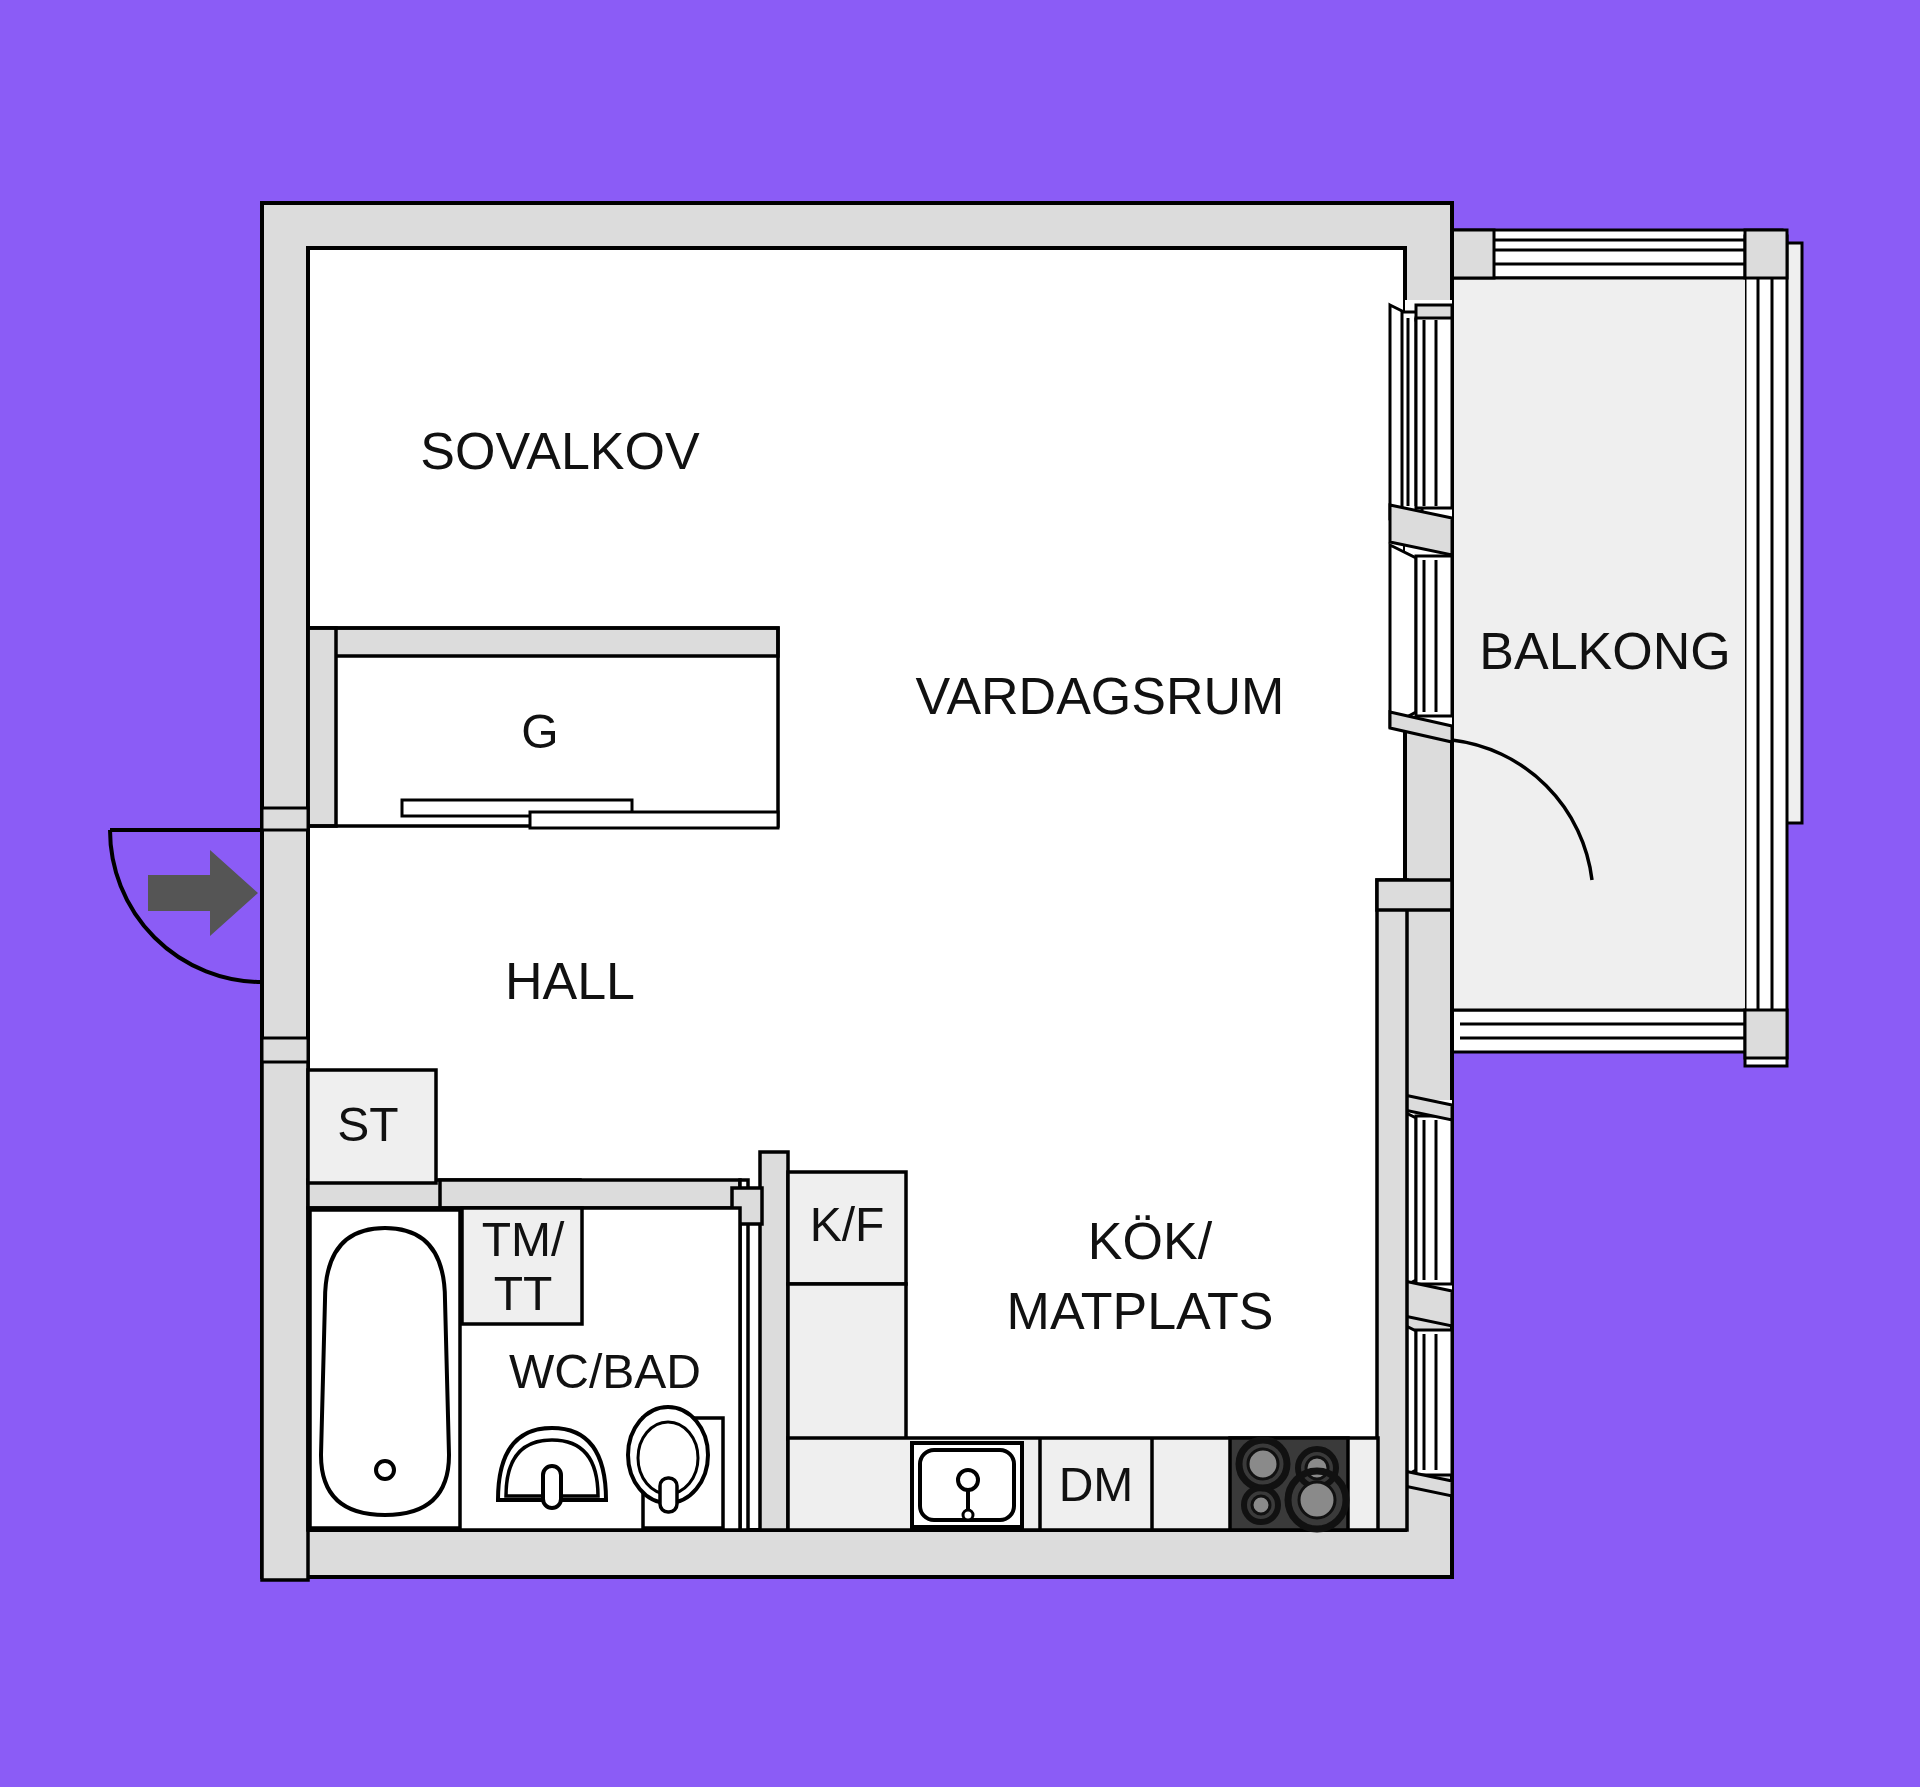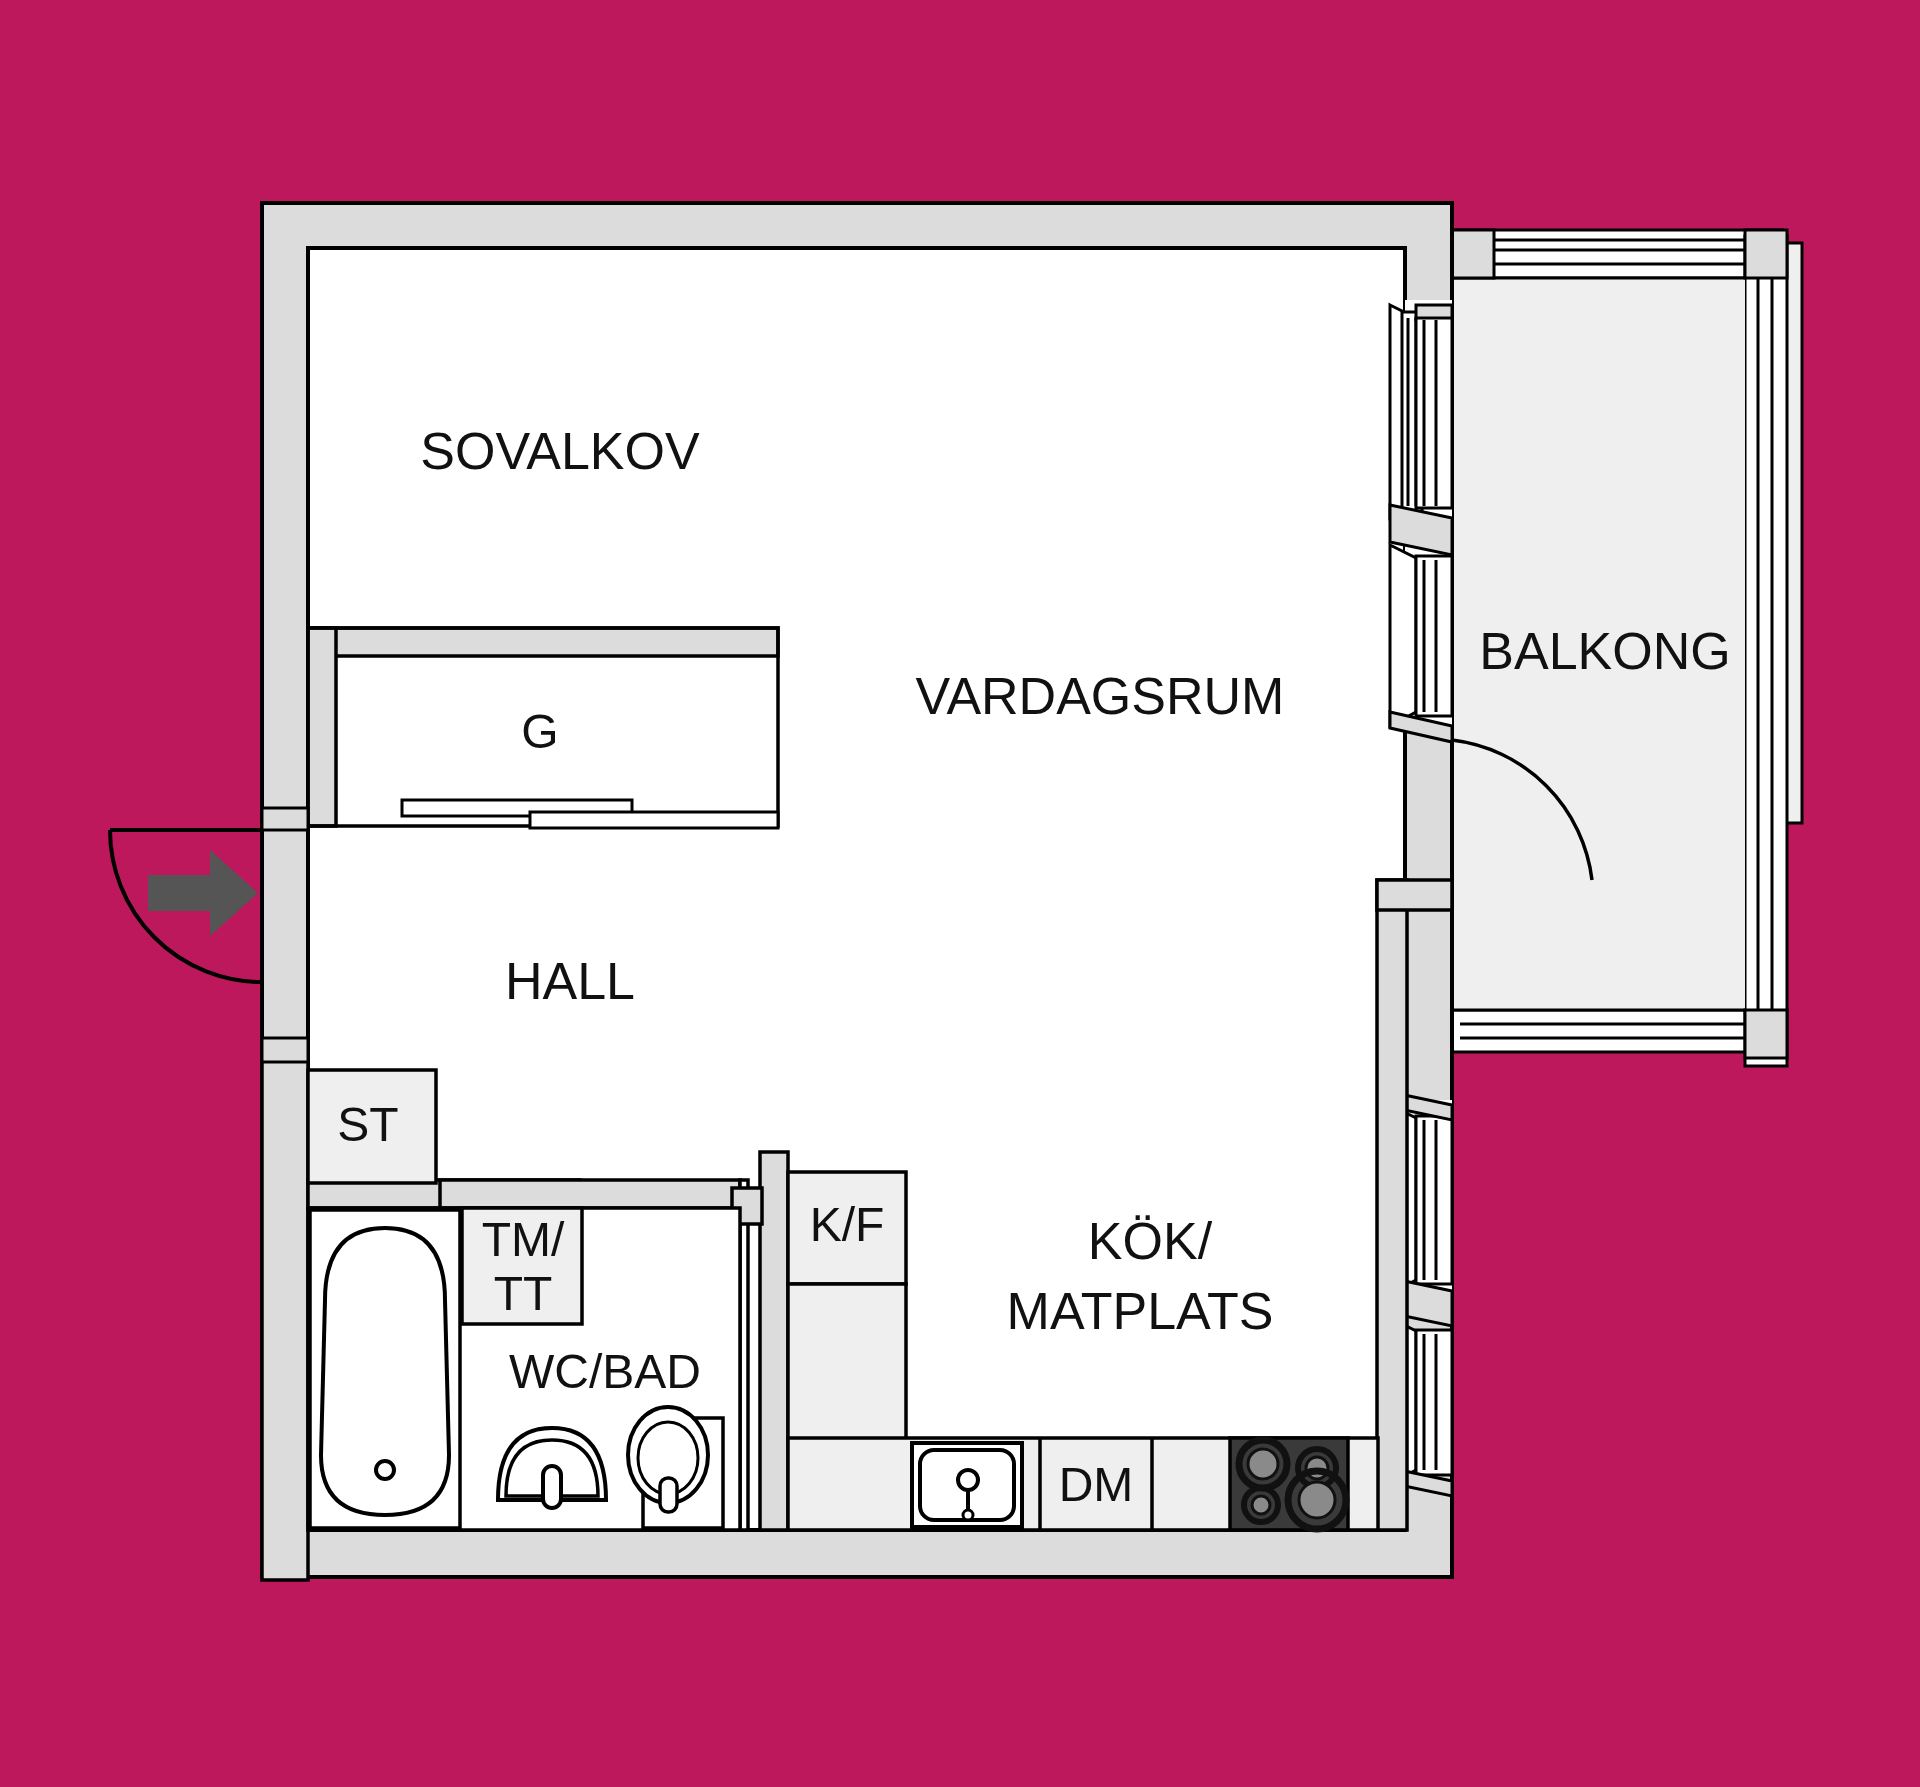--- a/index.html
+++ b/index.html
@@ -8,21 +8,21 @@
     background: #ffffff;
     width: 1920px;
     height: 1787px;
     overflow: hidden;
     font-family: "Liberation Sans", sans-serif;
   }
   #plan-wrap {
     position: relative;
     width: 1920px;
     height: 1787px;
-    background: #be185d;
+    background: #8b5cf6;
   }
   svg#floorplan {
     display: block;
     width: 1920px;
     height: 1787px;
   }
   .rm-label {
     font-family: "Liberation Sans", sans-serif;
     fill: #111111;
     text-anchor: middle;

